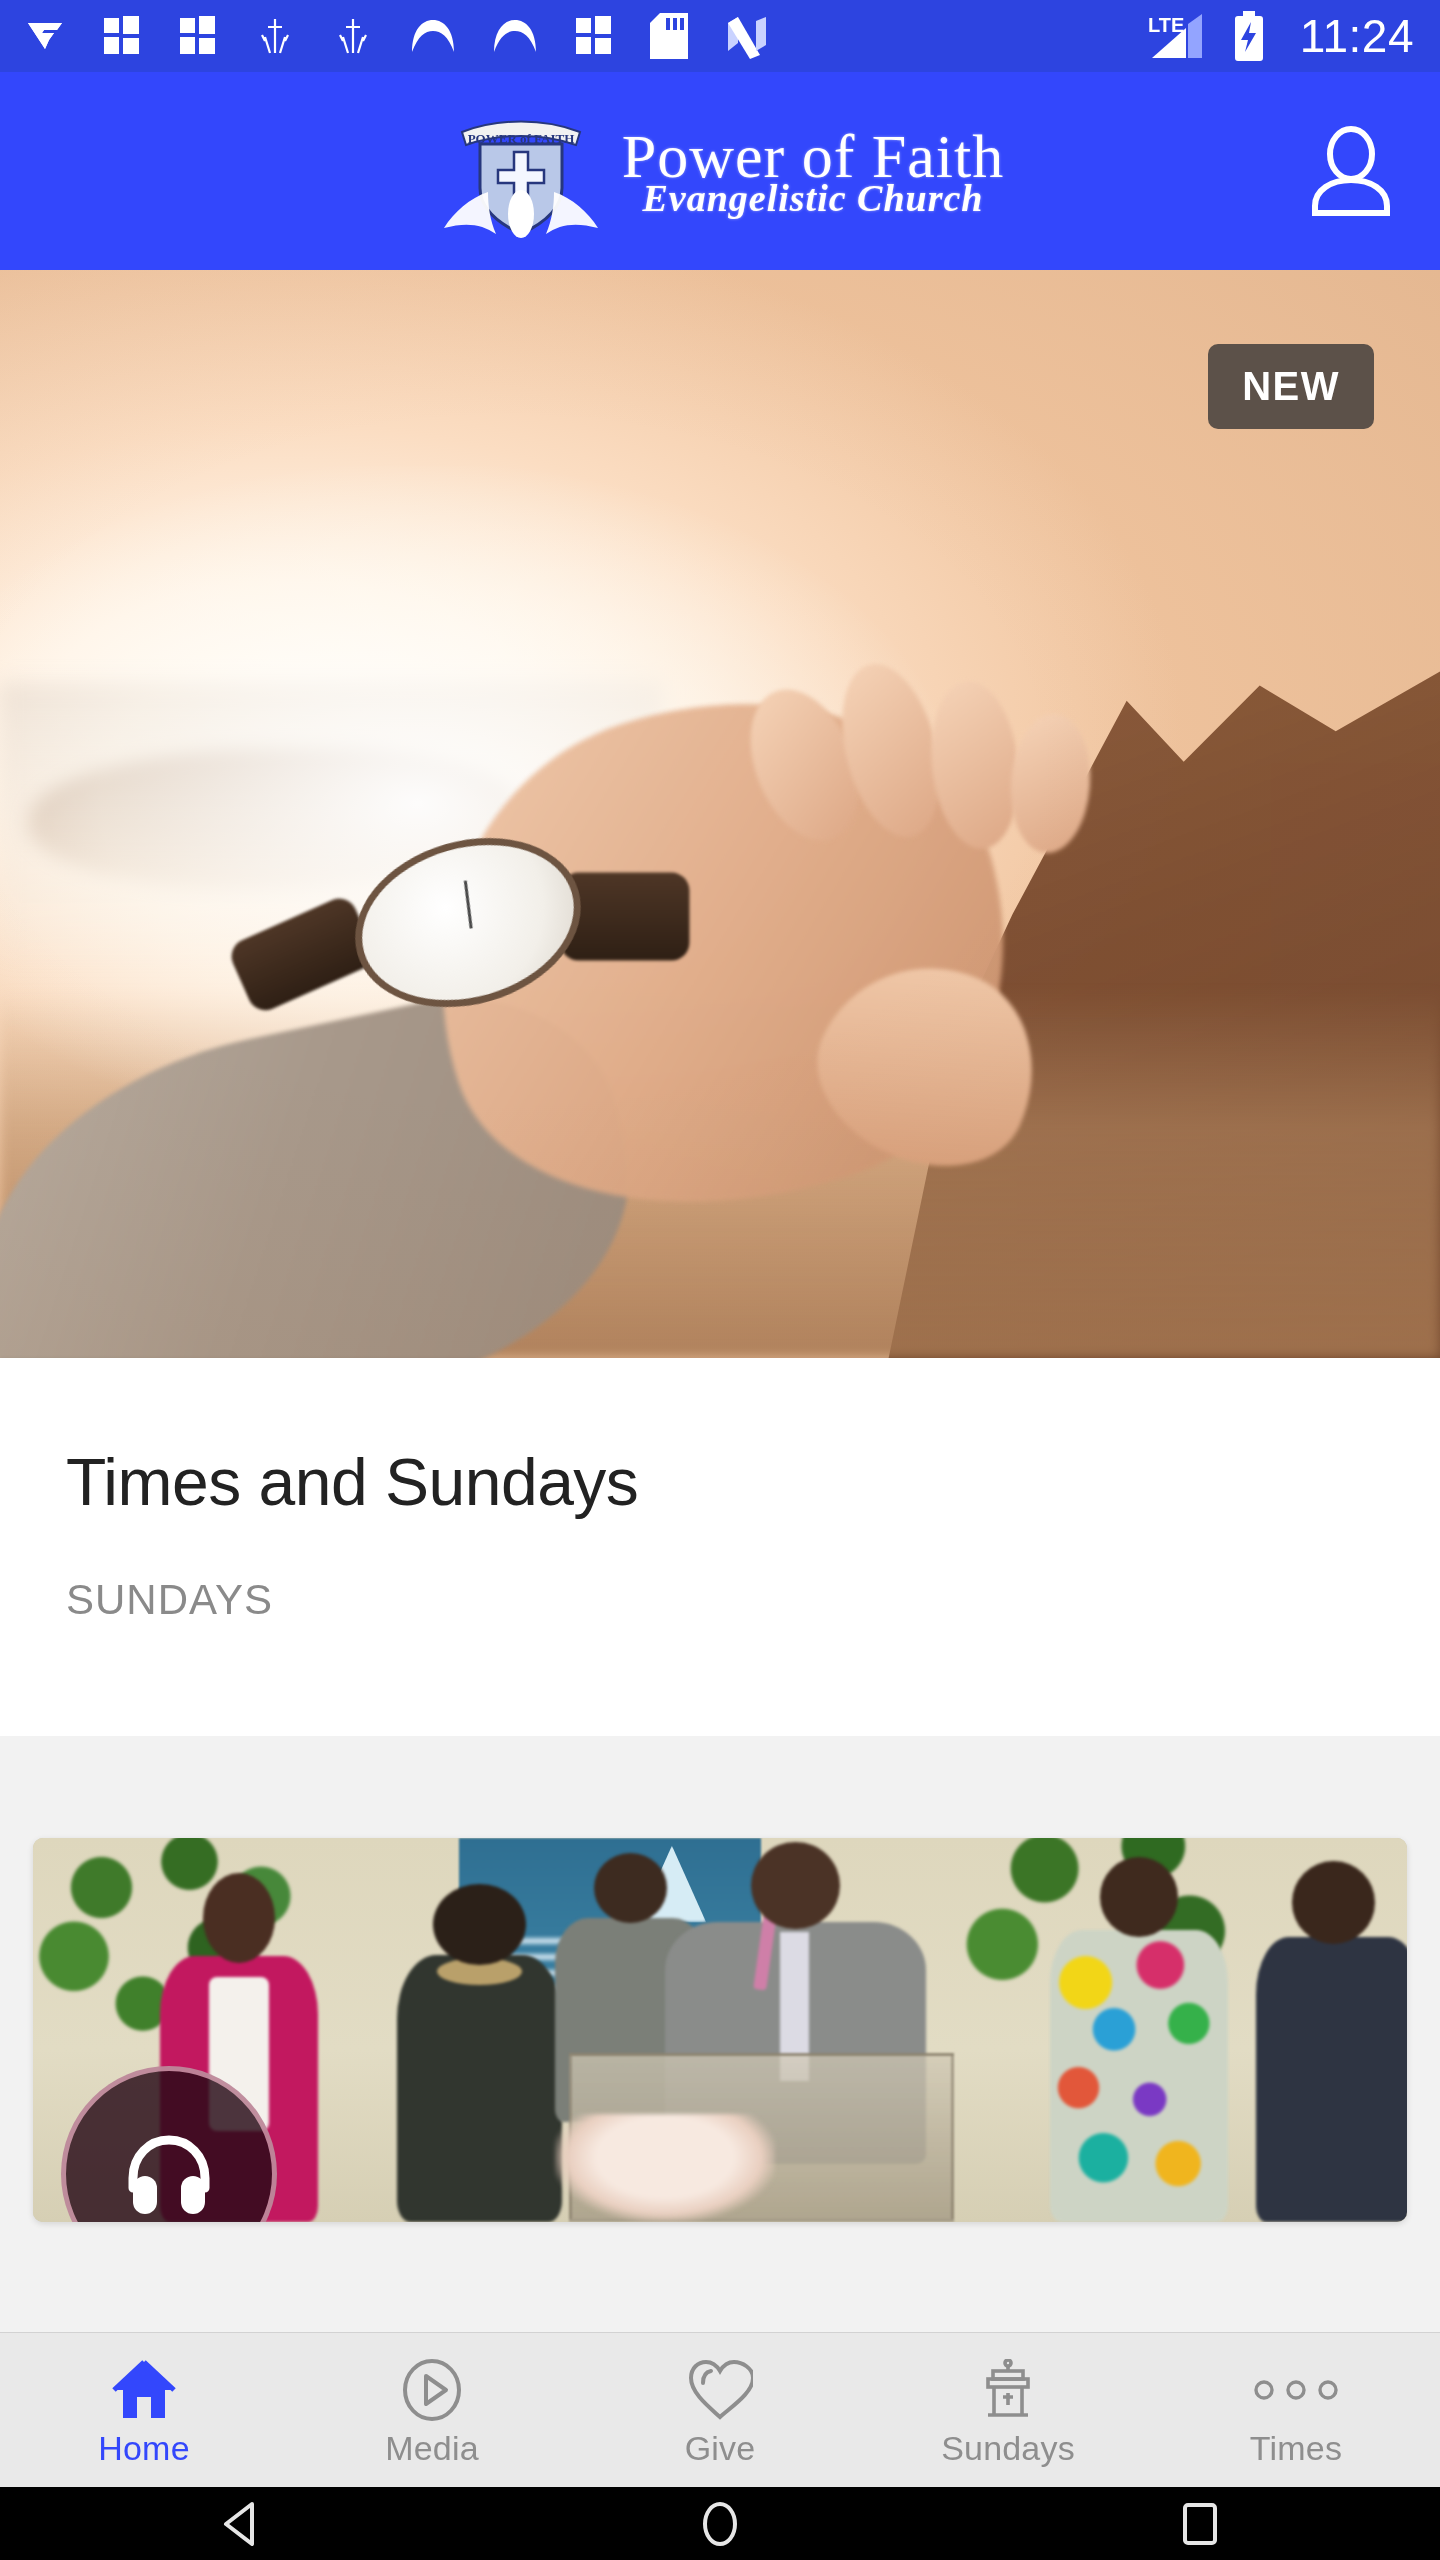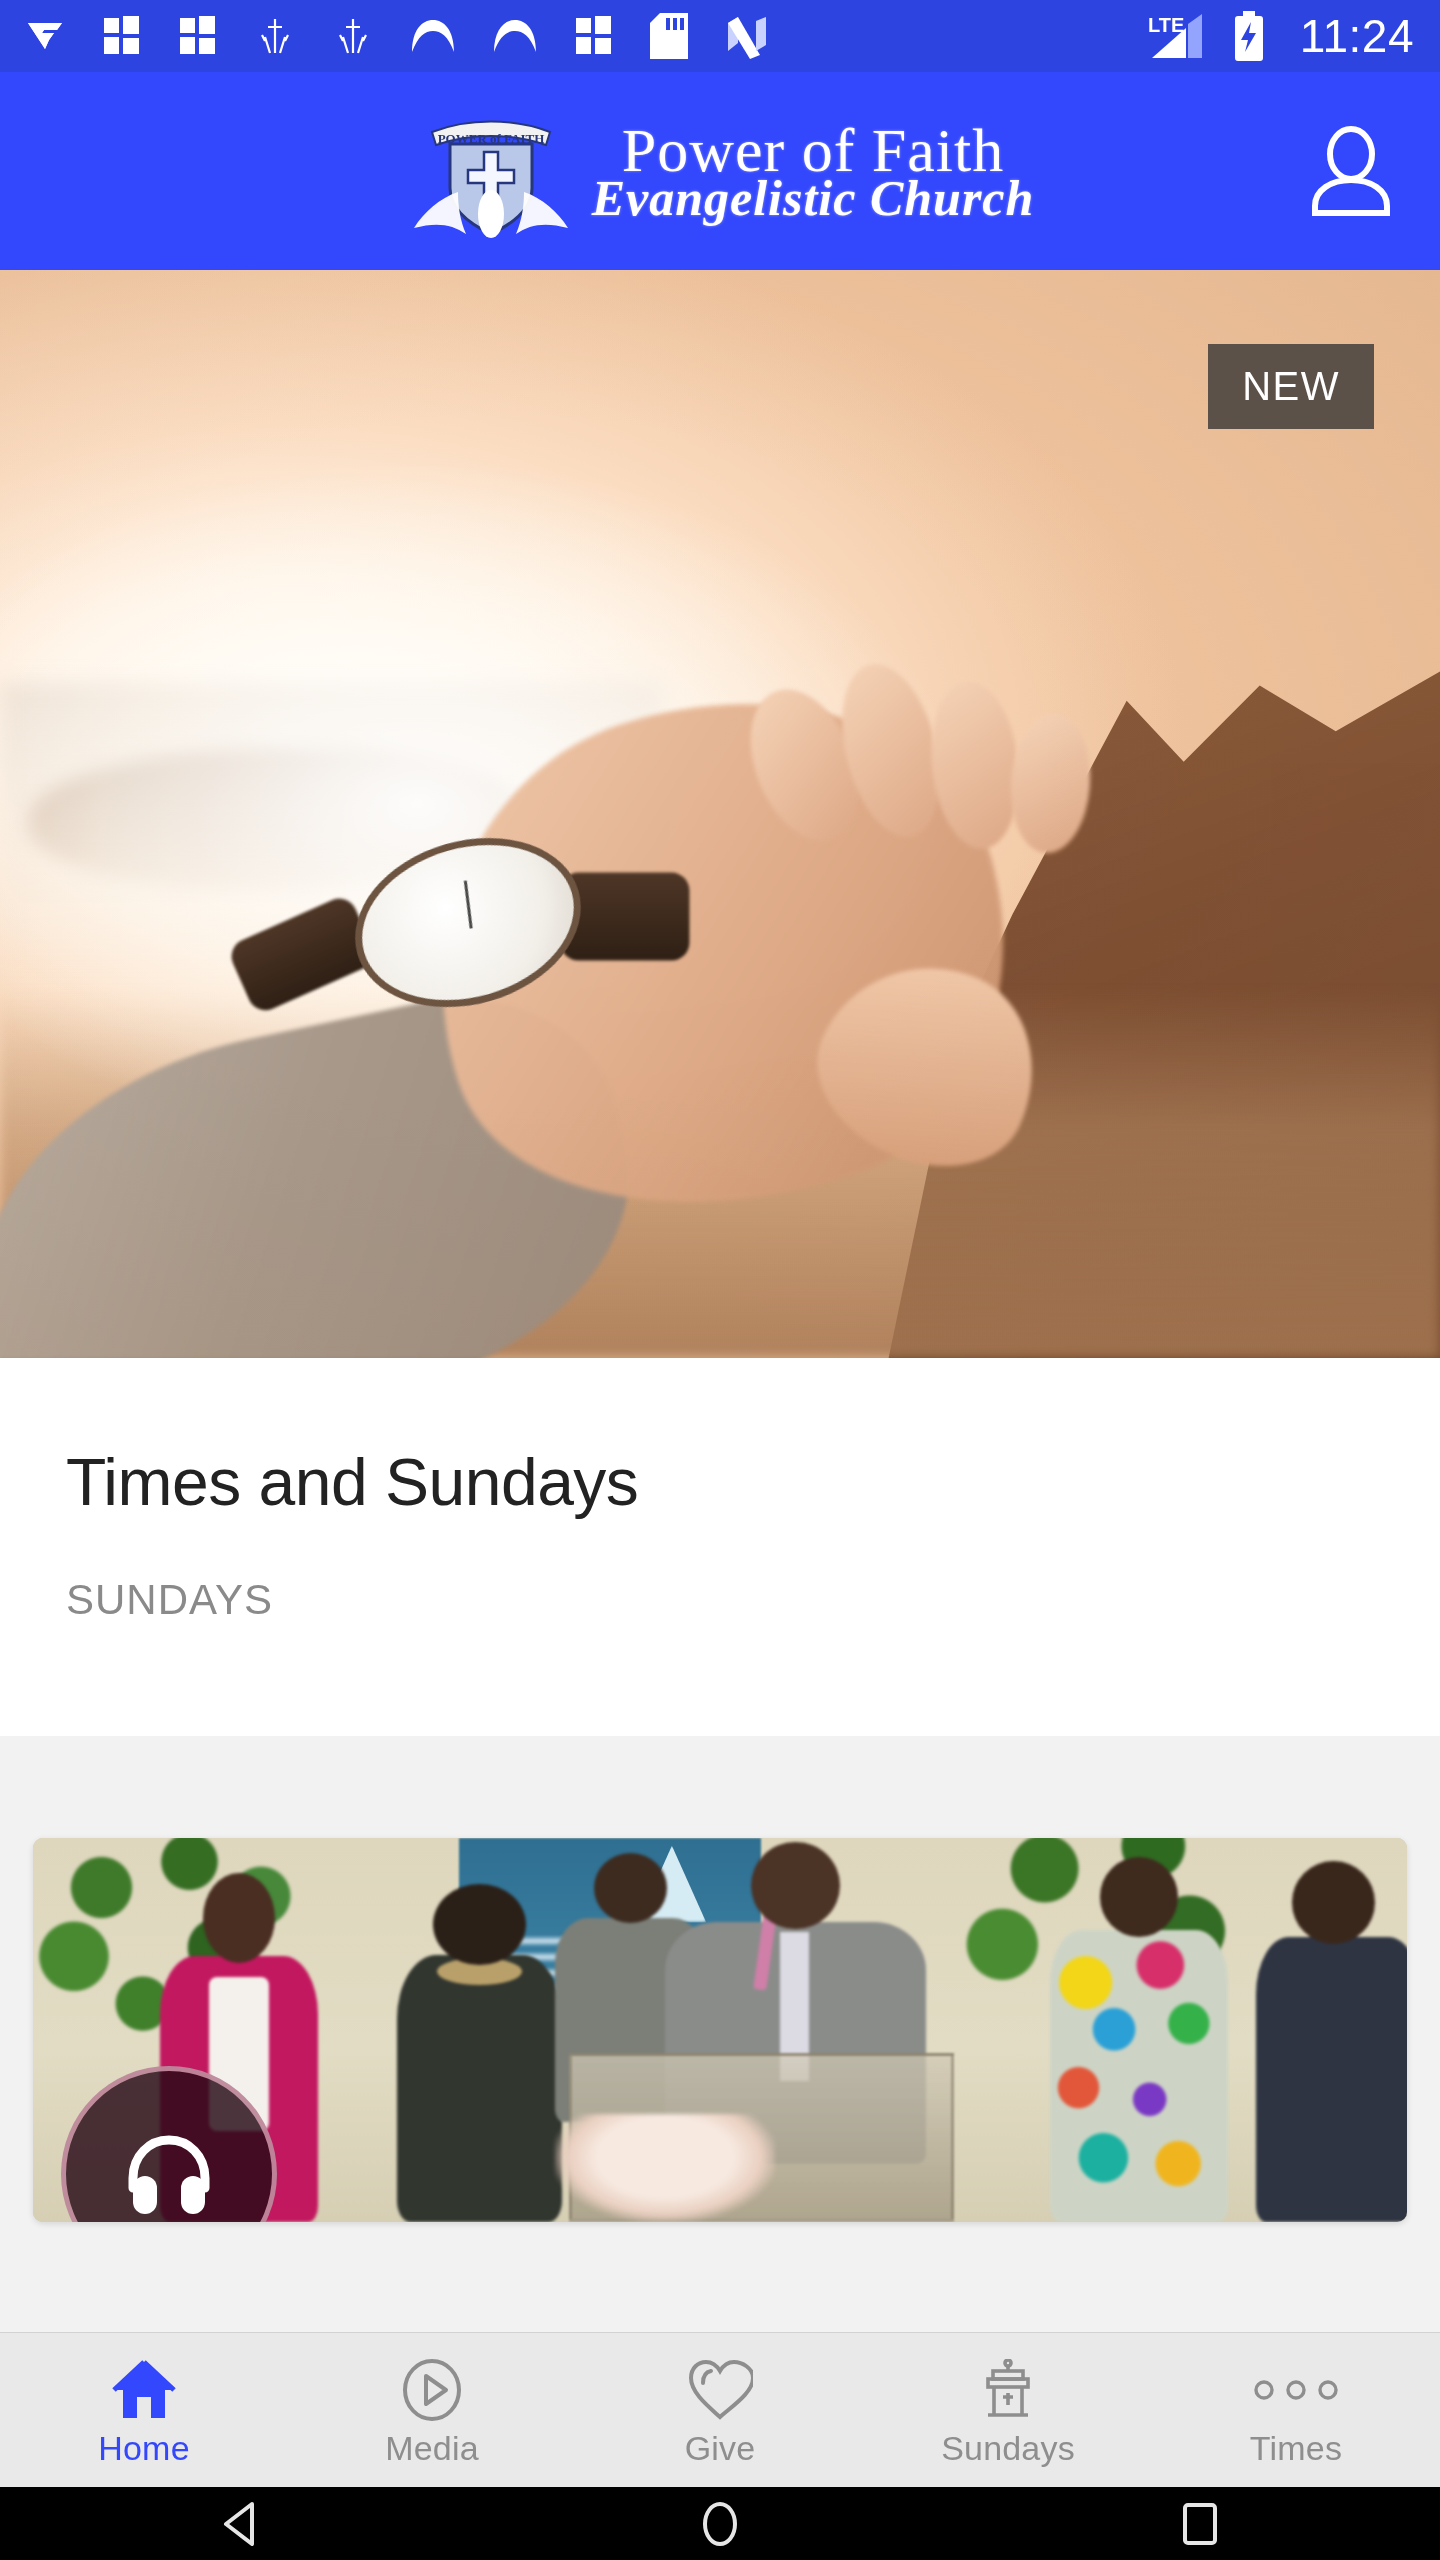--- a/index.html
+++ b/index.html
@@ -37,21 +37,21 @@
   .logo-wrap { display: flex; align-items: center; gap: 16px; }
   .logo-mark { width: 170px; height: 150px; position: relative; flex: none; }
   .logo-text { display: flex; flex-direction: column; align-items: center; line-height: 1; }
   .logo-title {
     color: #ffffff; font-family: "Liberation Serif", serif;
     font-size: 62px; letter-spacing: 1px; white-space: nowrap;
     text-shadow: 0 0 3px rgba(255,255,255,0.45);
   }
   .logo-sub {
     color: #ffffff; font-family: "Liberation Serif", serif;
-    font-style: italic; font-size: 50px; font-weight: 700;
+    font-style: italic; font-size: 38px; font-weight: 700;
     letter-spacing: 1px; margin-top: -8px; white-space: nowrap;
     text-shadow: 0 0 3px rgba(255,255,255,0.5);
   }
   .account-btn {
     position: absolute; right: 34px; top: 50%;
     transform: translateY(-50%);
     width: 110px; height: 110px;
     display: flex; align-items: center; justify-content: center;
     cursor: pointer;
   }
@@ -161,24 +161,24 @@
   .watch-strap-l { left: -52%; top: 18%; width: 58%; height: 46%; border-radius: 18px; transform: rotate(-8deg); }
   .watch-strap-r { left: 88%; top: 46%; width: 56%; height: 54%; border-radius: 18px; transform: rotate(16deg); }
   .hero-vignette {
     position: absolute; inset: 0;
     background: radial-gradient(ellipse at 35% 45%, rgba(255,255,255,0) 40%, rgba(160,110,70,0.16) 100%);
   }
   .new-badge {
     position: absolute; right: 66px; top: 74px;
     background: #5c5149;
     color: #ffffff;
-    font-size: 40px; font-weight: 400;
+    font-size: 40px; font-weight: 700;
     letter-spacing: 1.5px;
     padding: 20px 34px;
-    border-radius: 0;
+    border-radius: 10px;
     cursor: pointer;
   }
 
   
   .card-times {
     position: absolute; top: 1358px; left: 0;
     width: 1440px; height: 378px;
     background: #ffffff;
     box-shadow: 0 2px 5px rgba(0,0,0,0.14);
     cursor: pointer;

